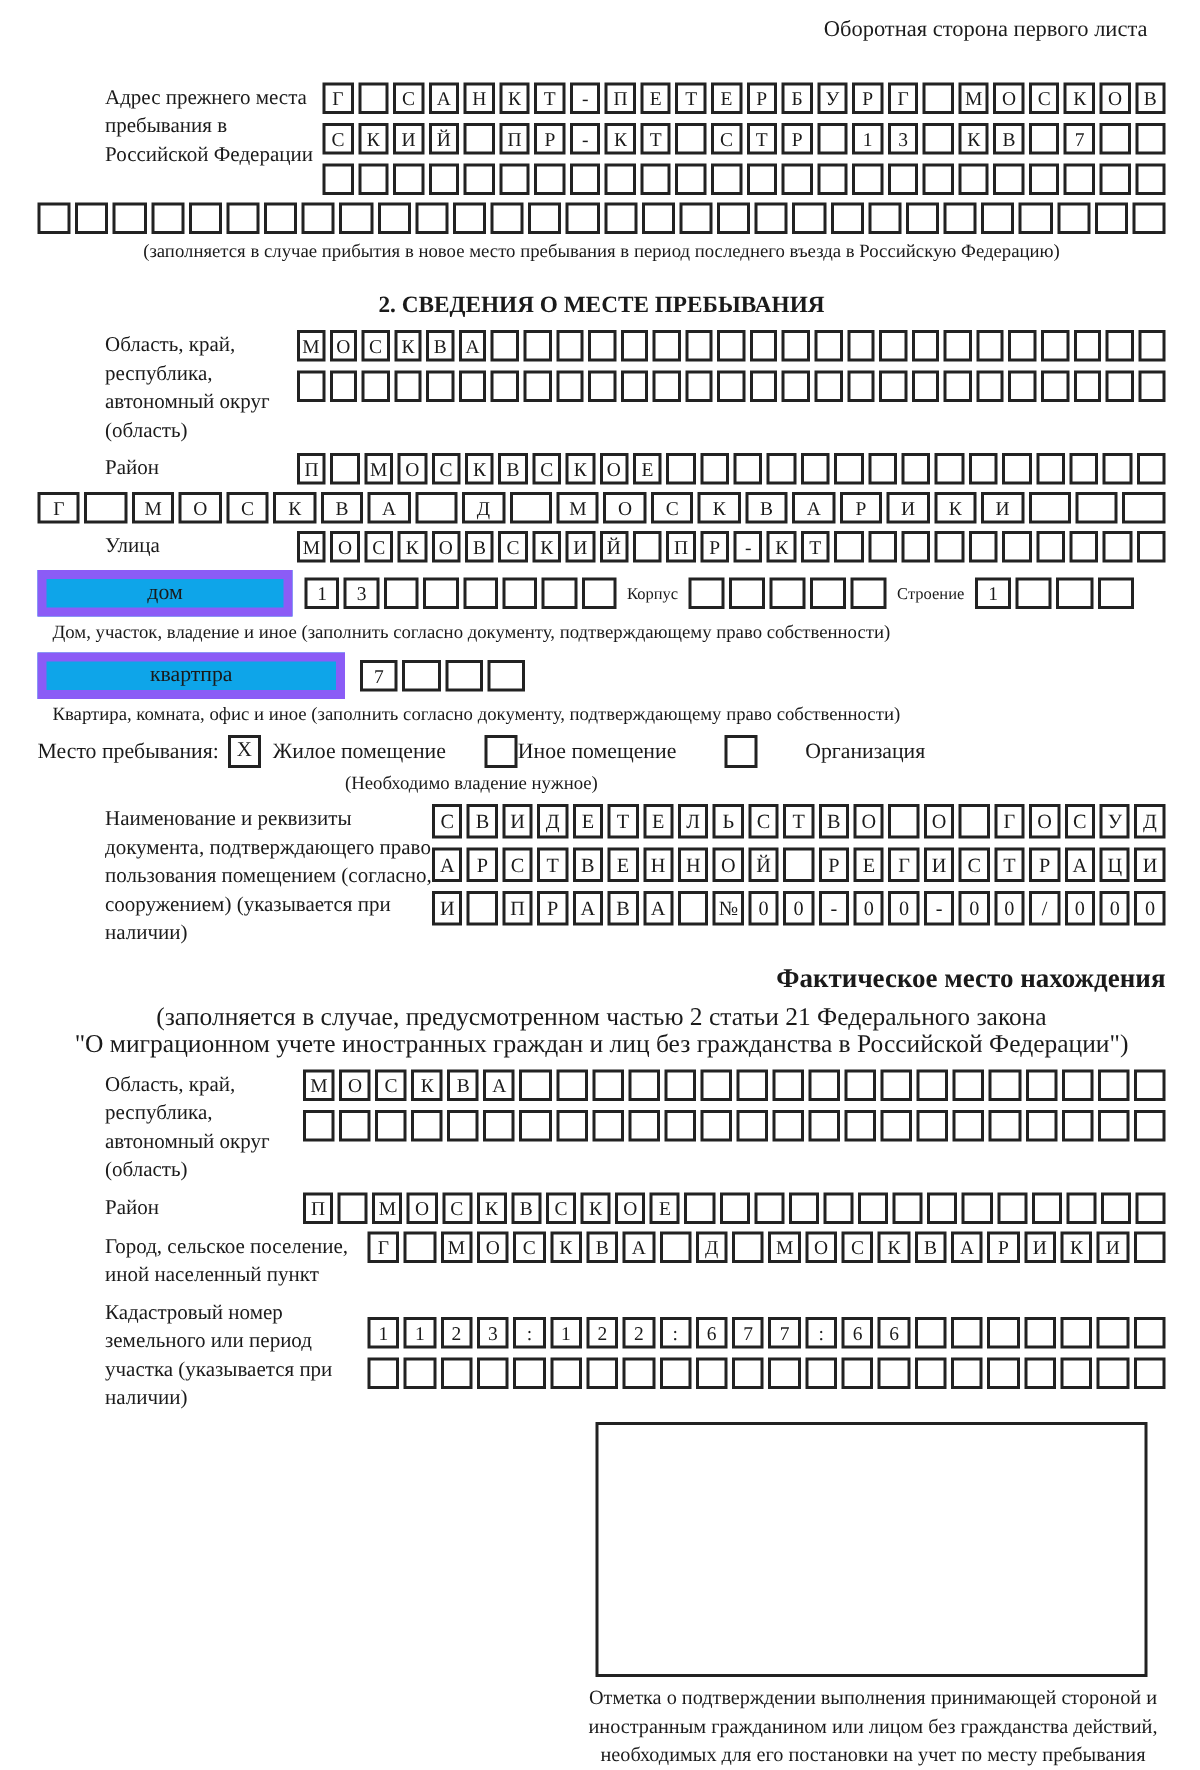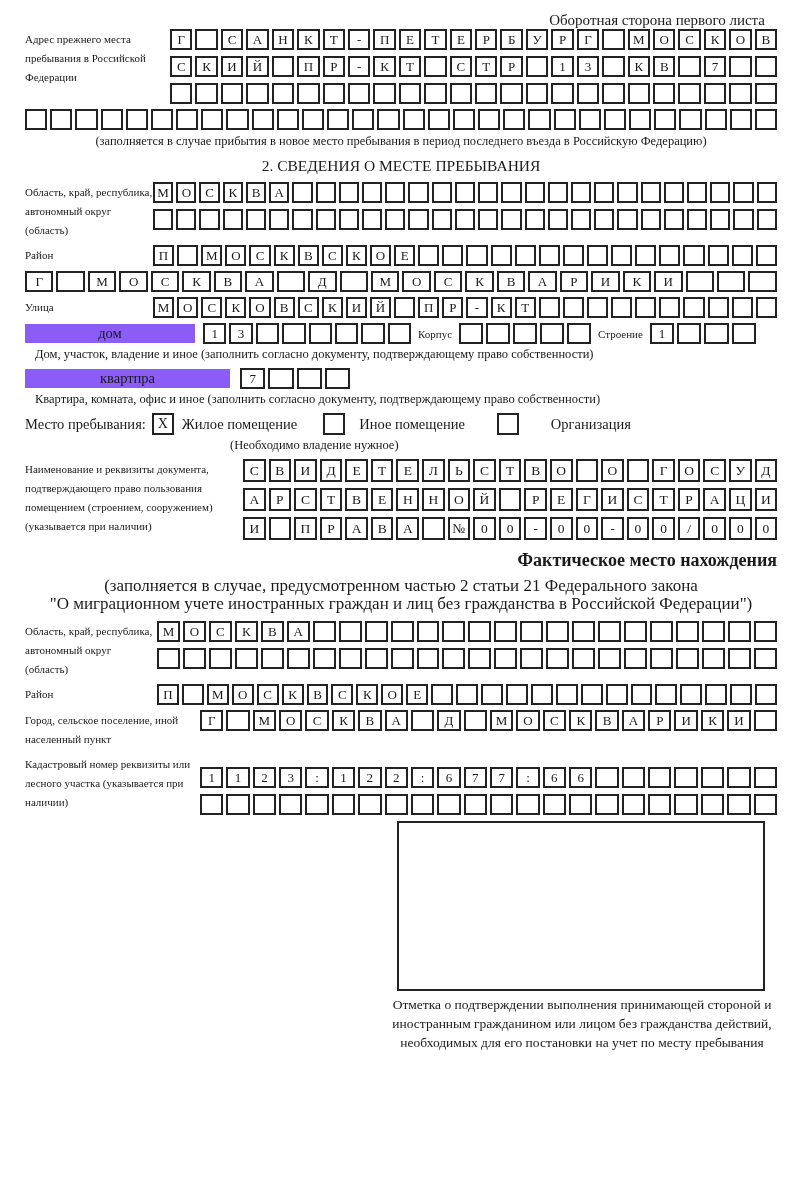--- a/index.html
+++ b/index.html
@@ -4,48 +4,48 @@
 <style>
   html,body{margin:0;padding:0;background:#fff;}
   *{box-sizing:border-box;}
   body{
     width:800px;height:1180px;overflow:hidden;
     font-family:"Liberation Serif","DejaVu Serif",serif;
     color:#1a1a1a;
   }
   .page{width:800px;height:1180px;padding:12px 23px 0 25px;position:relative;}
 
-  .header-note{text-align:right;font-size:15px;padding-right:12px;margin-bottom:0;}
+  .header-note{text-align:right;font-size:15px;padding-right:12px;margin-bottom:26px;}
 
   
   .field{display:flex;align-items:flex-start;margin-bottom:5px;}
-  .flabel{flex-shrink:0;font-size:11px;line-height:19px;padding-top:1px;}
+  .flabel{flex-shrink:0;font-size:14px;line-height:19px;padding-top:1px;margin-left:45px;}
   .frows{flex:1;display:flex;flex-direction:column;gap:6px;}
 
   .cellrow{display:flex;gap:3px;width:100%;}
   .cell{
     flex:1;height:21px;border:2px solid #222;
     display:flex;align-items:center;justify-content:center;
     font-size:13px;line-height:1;background:#fff;
   }
   .tall .cell{height:23px;font-size:13.5px;}
 
   .caption{font-size:12.5px;line-height:16px;margin:1px 0 6px 0;}
   .caption.center{text-align:center;}
 
-  .sec-title{text-align:center;font-weight:normal;font-size:15.5px;margin:8px 0 7px 0;}
+  .sec-title{text-align:center;font-weight:bold;font-size:15.5px;margin:20px 0 7px 0;}
 
   .w145{width:145px;} .w128{width:128px;} .w143{width:143px;}
   .w218{width:218px;} .w132{width:132px;} .w175{width:175px;}
 
   
   .houseline{display:flex;align-items:center;margin-bottom:2px;}
   .namedbox{
-    border:6px solid #8b5cf6;height:19px;display:flex;align-items:center;justify-content:center;
-    font-size:14.5px;background:#8b5cf6;flex-shrink:0;
+    border:6px solid #8b5cf6;height:31px;display:flex;align-items:center;justify-content:center;
+    font-size:14.5px;background:#0ea5e9;flex-shrink:0;
   }
   .dombox{width:170px;}
   .kvbox{width:205px;}
   .houseline .cellrow{width:auto;}
   .inline-lbl{font-size:11px;margin:0 7px;flex-shrink:0;}
 
   .checkline{display:flex;align-items:center;font-size:14.5px;margin:6px 0 2px 0;}
   .checkbox{
     width:22px;height:22px;border:2px solid #222;flex-shrink:0;
     display:flex;align-items:center;justify-content:center;font-size:14px;
@@ -391,28 +391,28 @@
         <span class="cell"></span>
       </div>
   </div>
   <div class="caption" style="margin-left:10px;font-family:Liberation Serif, serif;">Квартира, комната, офис и иное (заполнить согласно документу, подтверждающему право собственности)</div>
 
   <div class="checkline">
     <span>Место пребывания:</span>
     <span class="checkbox" style="margin-left:6px;">X</span>
     <span style="margin-left:8px;">Жилое помещение</span>
     <span class="checkbox" style="margin-left:26px;"></span>
-    <span style="margin-left:14px;">Иное помещение</span>
+    <span style="">Иное помещение</span>
     <span class="checkbox" style="margin-left:32px;"></span>
     <span style="margin-left:32px;">Организация</span>
   </div>
   <div class="caption" style="margin-left:205px;">(Необходимо владение нужное)</div>
 
   <div class="field" style="margin-top:4px;">
-    <div class="flabel w218">Наименование и реквизиты документа, подтверждающего право пользования помещением (строением, сооружением) (указывается при наличии)</div>
+    <div class="flabel w218">Наименование и реквизиты документа, подтверждающего право пользования помещением (согласно, сооружением) (указывается при наличии)</div>
     <div class="frows tall">
       <div class="cellrow">
           <span class="cell">С</span>
           <span class="cell">В</span>
           <span class="cell">И</span>
           <span class="cell">Д</span>
           <span class="cell">Е</span>
           <span class="cell">Т</span>
           <span class="cell">Е</span>
           <span class="cell">Л</span>
@@ -600,21 +600,21 @@
           <span class="cell">Р</span>
           <span class="cell">И</span>
           <span class="cell">К</span>
           <span class="cell">И</span>
           <span class="cell"></span>
         </div>
     </div>
   </div>
 
   <div class="field">
-    <div class="flabel w175">Кадастровый номер реквизиты или лесного участка (указывается при наличии)</div>
+    <div class="flabel w175">Кадастровый номер земельного или период участка (указывается при наличии)</div>
     <div class="frows rows-offset">
       <div class="cellrow">
           <span class="cell">1</span>
           <span class="cell">1</span>
           <span class="cell">2</span>
           <span class="cell">3</span>
           <span class="cell">:</span>
           <span class="cell">1</span>
           <span class="cell">2</span>
           <span class="cell">2</span>

